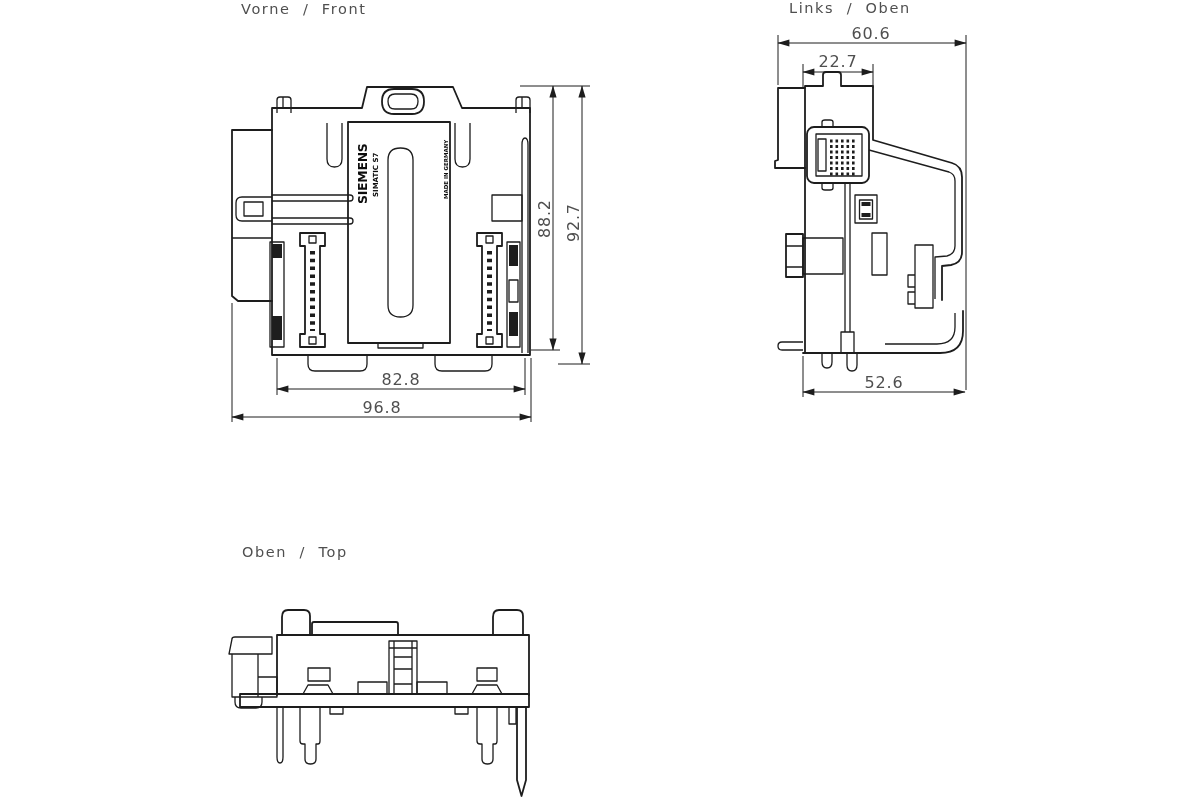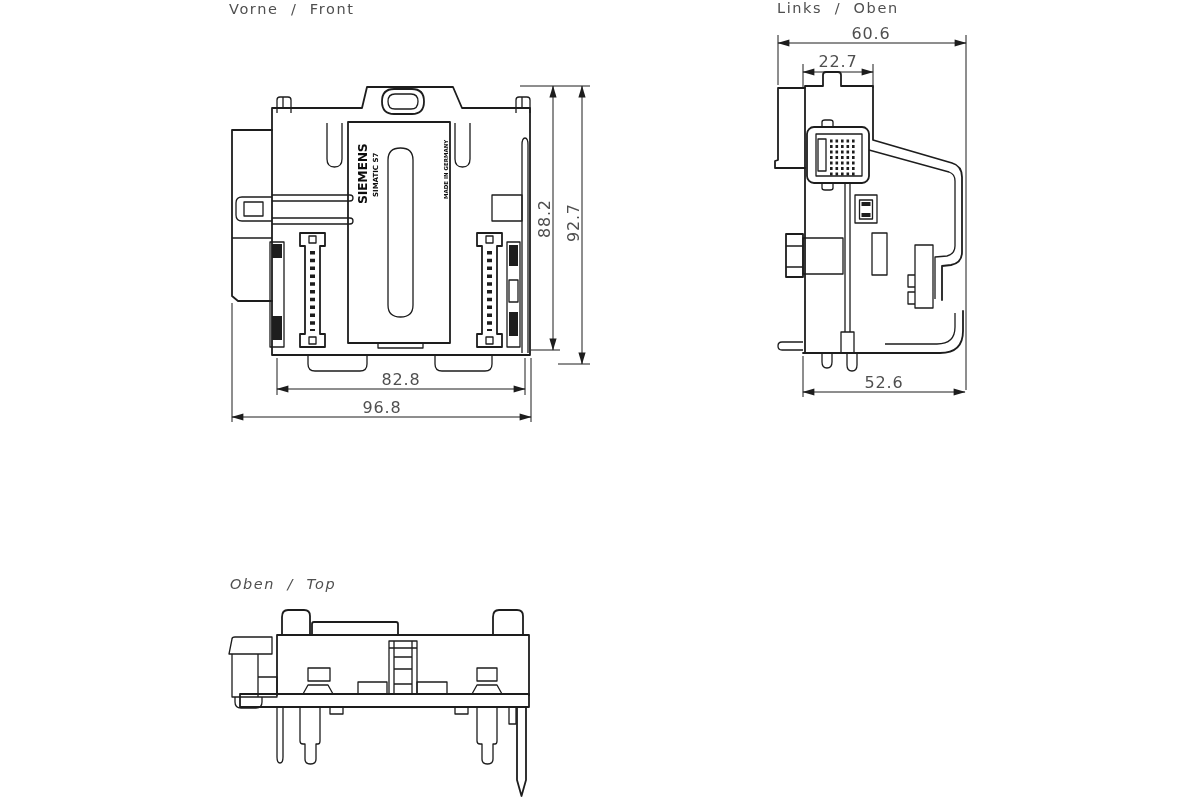--- a/index.html
+++ b/index.html
@@ -1,22 +1,22 @@
 <!DOCTYPE html>
 <html><head>
 <meta charset="utf-8">
 <style>
   html,body{margin:0;padding:0;background:#ffffff;}
   .canvas{position:relative;width:1200px;height:800px;background:#ffffff;overflow:hidden;
           font-family:"DejaVu Sans",sans-serif;}
   .view-title{position:absolute;font-size:14.5px;color:#4f4f4f;letter-spacing:1.6px;
-              white-space:pre;font-family:"DejaVu Sans",sans-serif;}
+              white-space:pre;font-family:"DejaVu Sans",sans-serif;margin-left:12px;}
   #t-front{left:229px;top:1px;}
   #t-left{left:777px;top:0px;}
-  #t-top{left:230px;top:576px;font-style:italic;}
+  #t-top{left:230px;top:544px;}
   svg{position:absolute;left:0;top:0;}
   .s18{stroke:#1d1d1d;stroke-width:1.8;fill:none;stroke-linejoin:round;stroke-linecap:round;}
   .s13{stroke:#1d1d1d;stroke-width:1.3;fill:none;stroke-linejoin:round;}
   .s10{stroke:#1d1d1d;stroke-width:1;fill:none;}
   .blk{fill:#1d1d1d;stroke:none;}
   .dot5{stroke:#1d1d1d;stroke-width:5;stroke-dasharray:3.5 4.3;fill:none;}
   .dot3{stroke:#1d1d1d;stroke-width:3;stroke-dasharray:2.6 2.9;fill:none;}
   .dim{font-family:"DejaVu Sans",sans-serif;font-size:16px;fill:#4f4f4f;letter-spacing:0.8px;}
   .lbl{font-family:"DejaVu Sans",sans-serif;font-weight:bold;fill:#0d0d0d;}
 </style>

